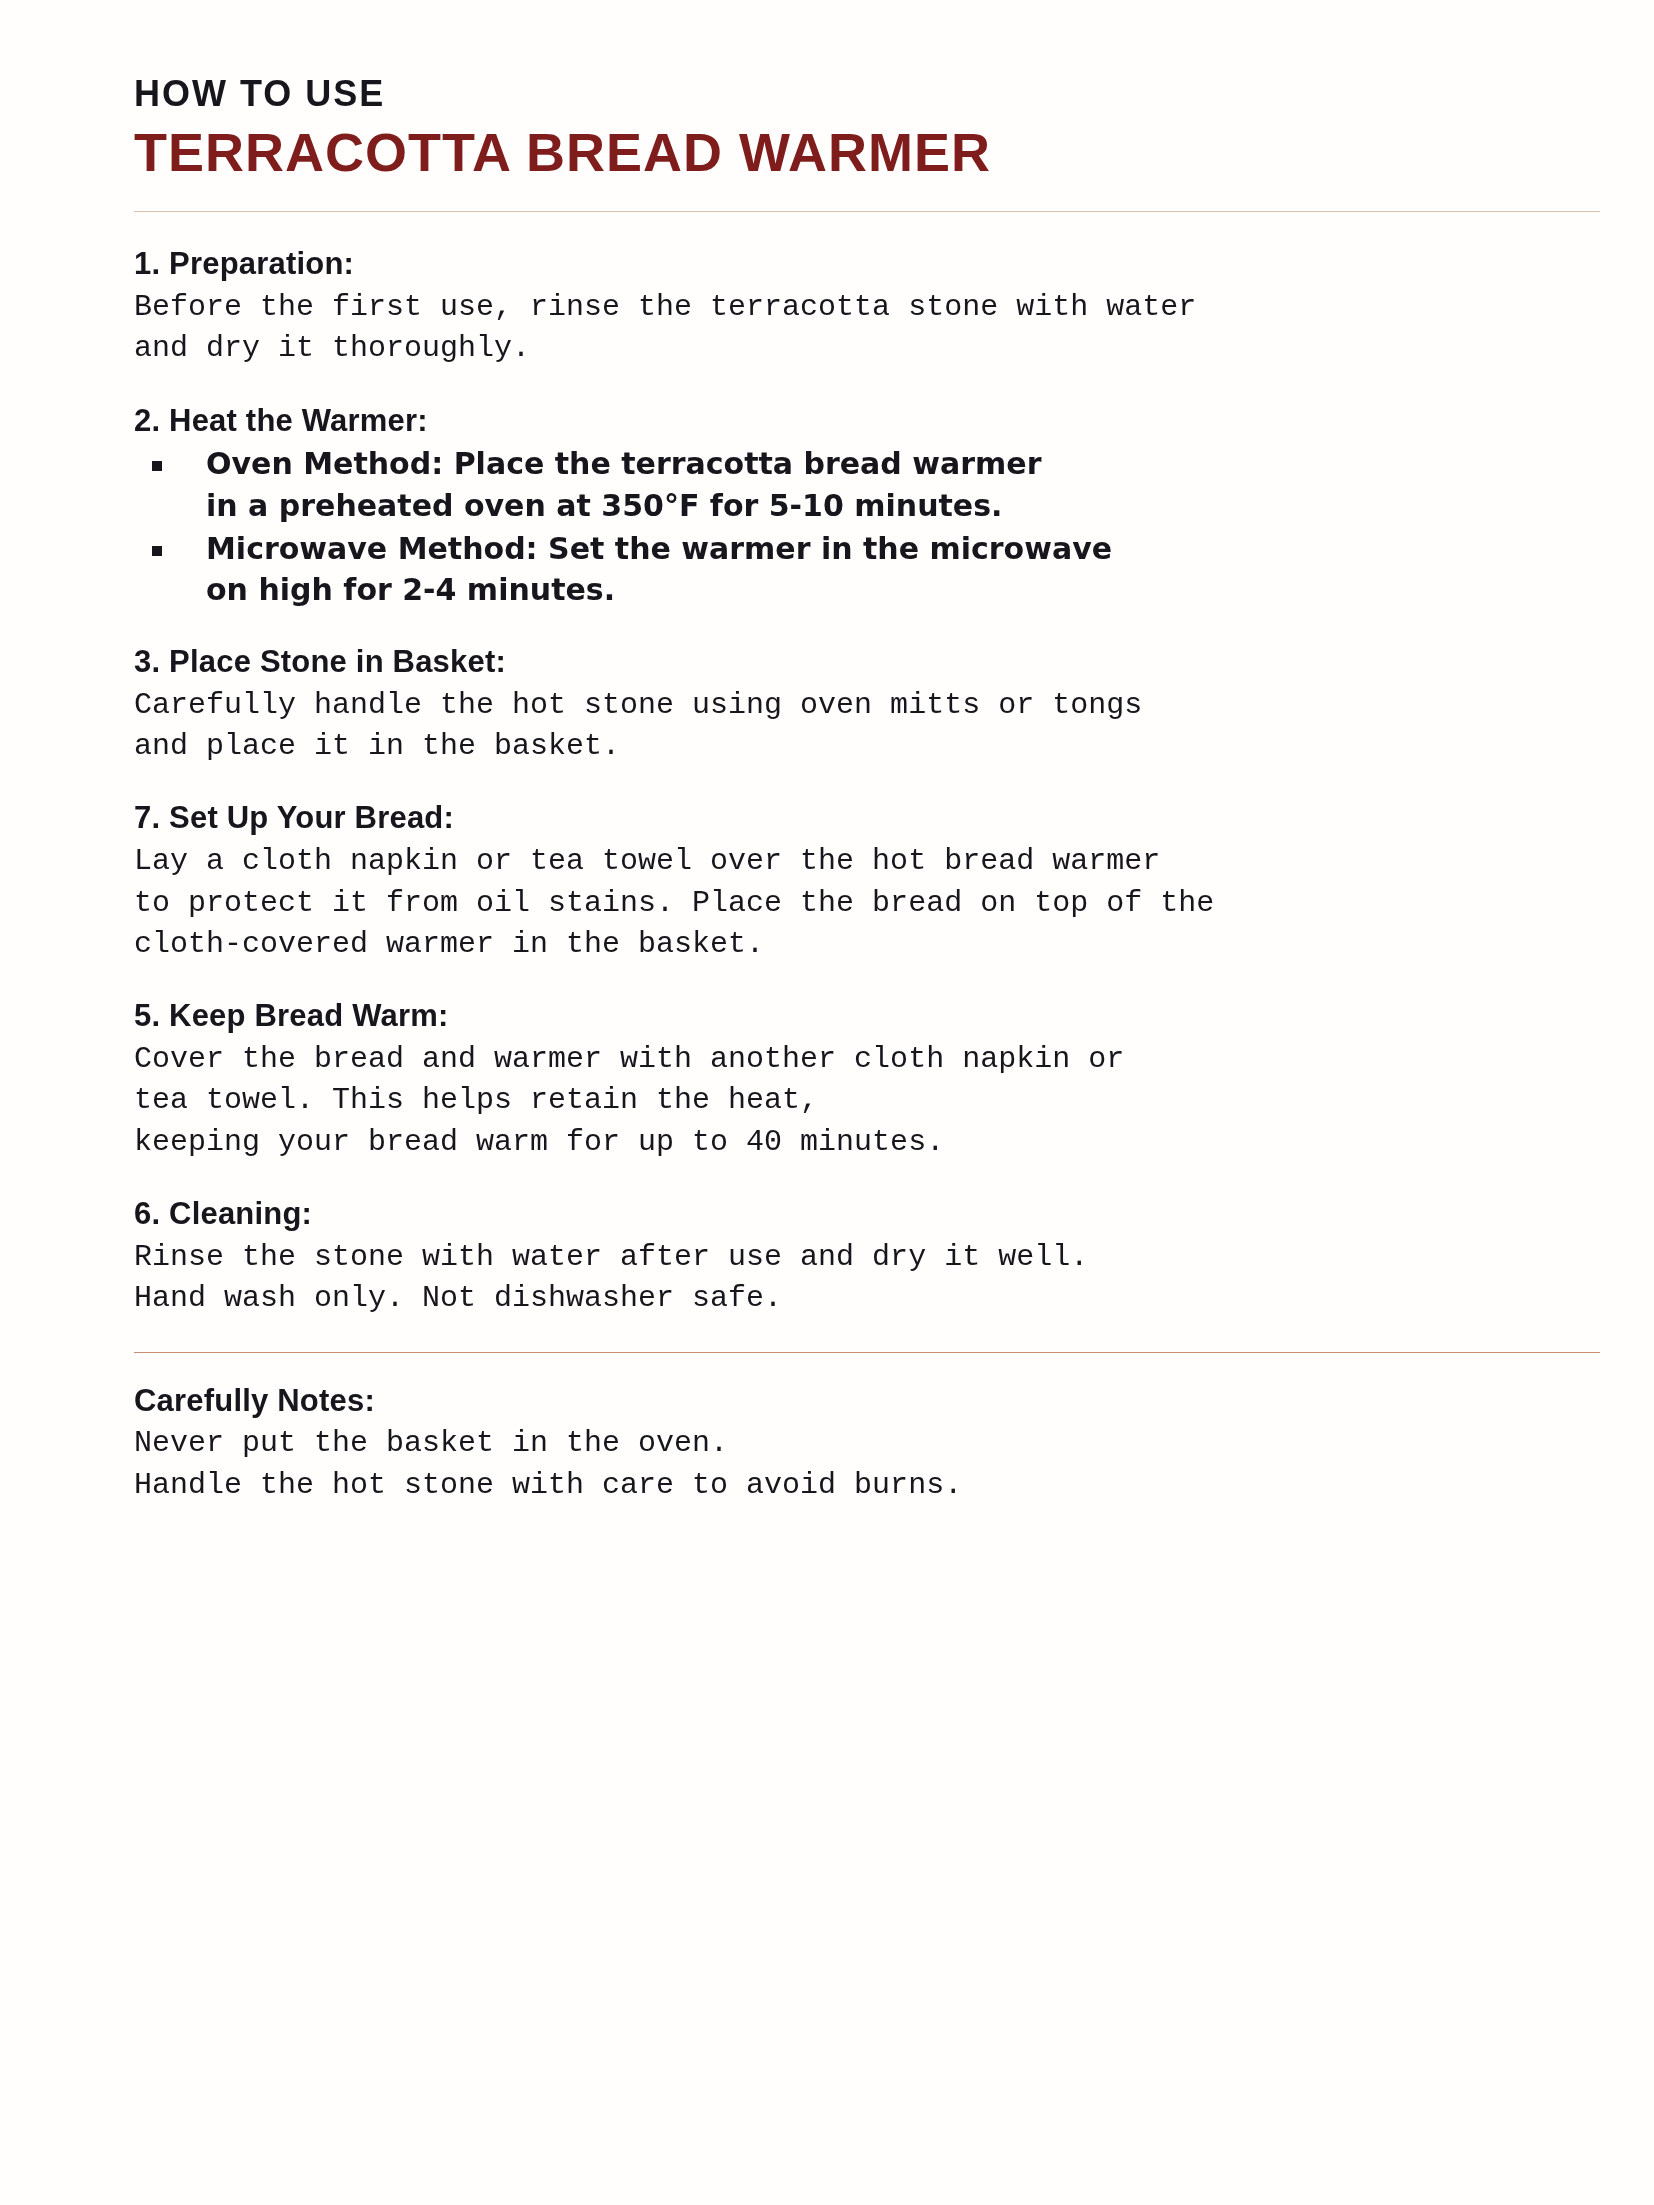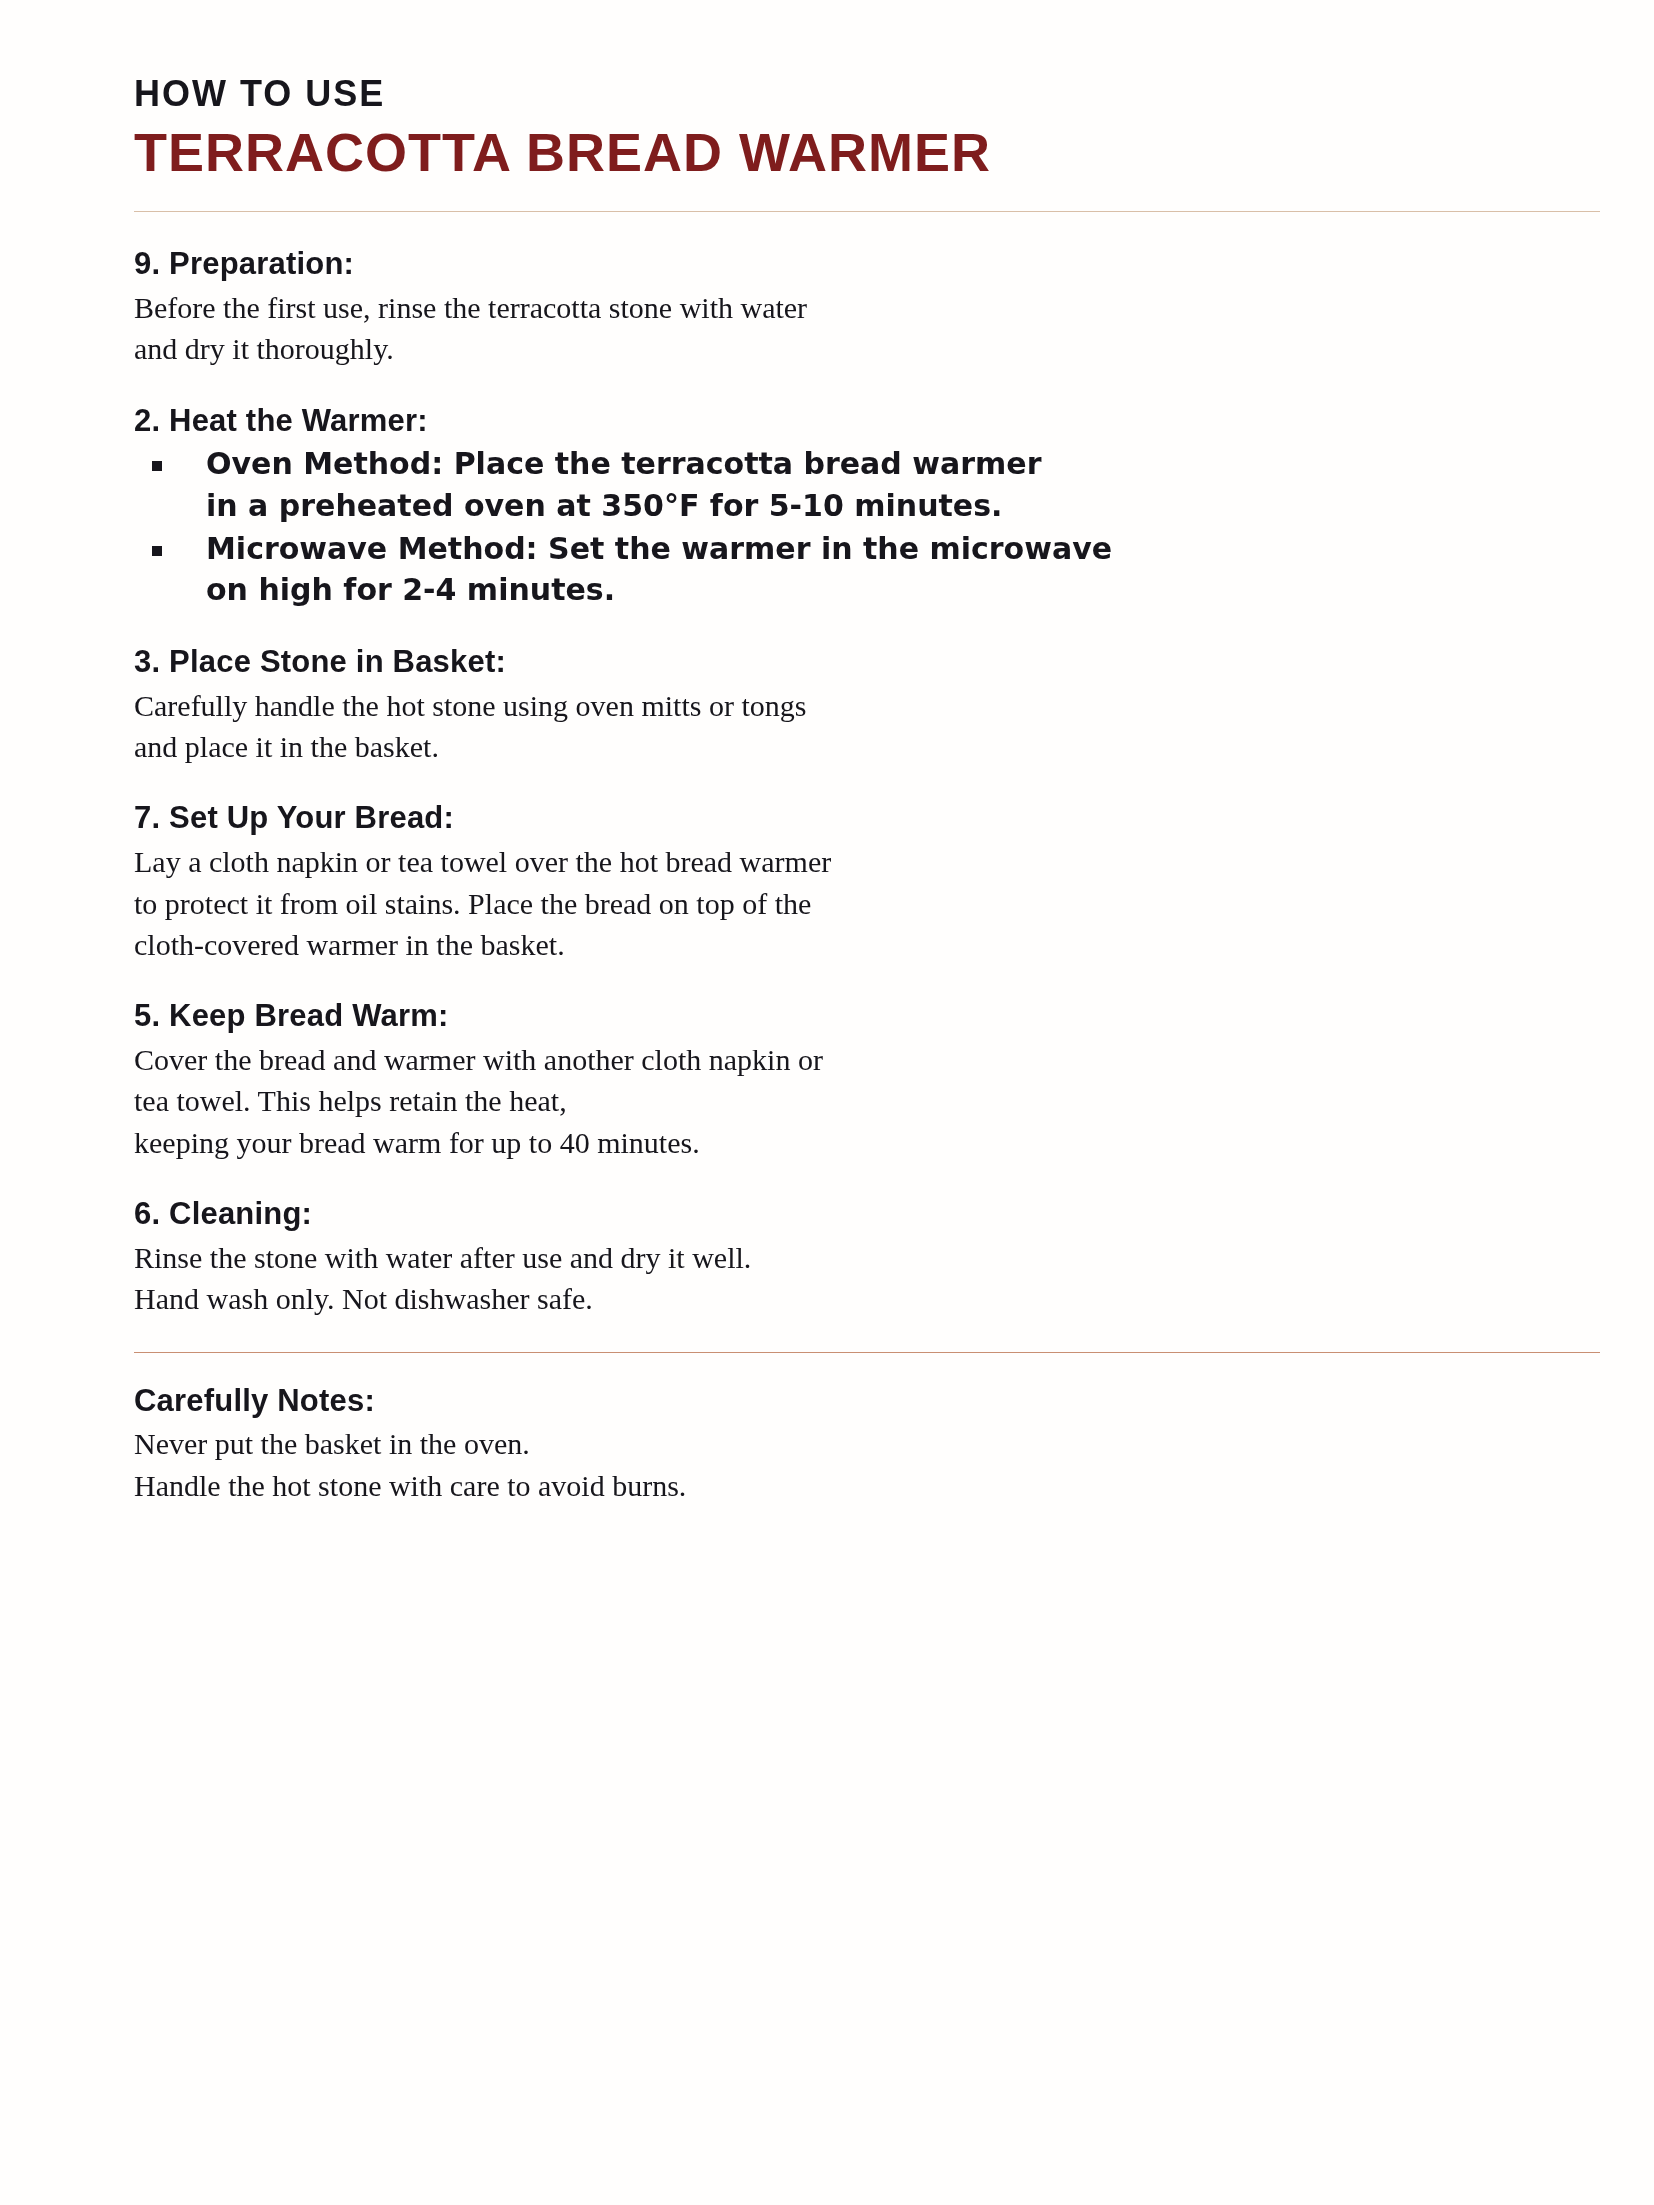--- a/index.html
+++ b/index.html
@@ -63,21 +63,21 @@
   .sec-title {
     font-family: "Liberation Sans", sans-serif;
     font-weight: bold;
     font-size: 31px;
     color: #17161c;
     line-height: 1.25;
     margin: 0 0 3px 0;
     letter-spacing: 0.2px;
   }
   .sec-body {
-    font-family: Liberation Serif, serif;
+    font-family: Liberation Mono, monospace;
     font-size: 30px;
     color: #17161c;
     line-height: 1.38;
     margin: 0;
     white-space: pre-line;
   }
   .bullets {
     list-style: none;
     margin: 2px 0 0 0;
     padding: 0;
@@ -112,21 +112,21 @@
 <div class="page">
 
   <div class="header">
     <div class="eyebrow">HOW TO USE</div>
     <h1 class="title">TERRACOTTA BREAD WARMER</h1>
   </div>
 
   <hr class="rule-top">
 
   <div class="section">
-    <div class="sec-title">9. Preparation:</div>
+    <div class="sec-title">1. Preparation:</div>
     <p class="sec-body">Before the first use, rinse the terracotta stone with water
 and dry it thoroughly.</p>
   </div>
 
   <div class="section">
     <div class="sec-title">2. Heat the Warmer:</div>
     <ul class="bullets">
       <li>
         <span class="bullet-mark"></span>
         <span class="bullet-text">Oven Method: Place the terracotta bread warmer

